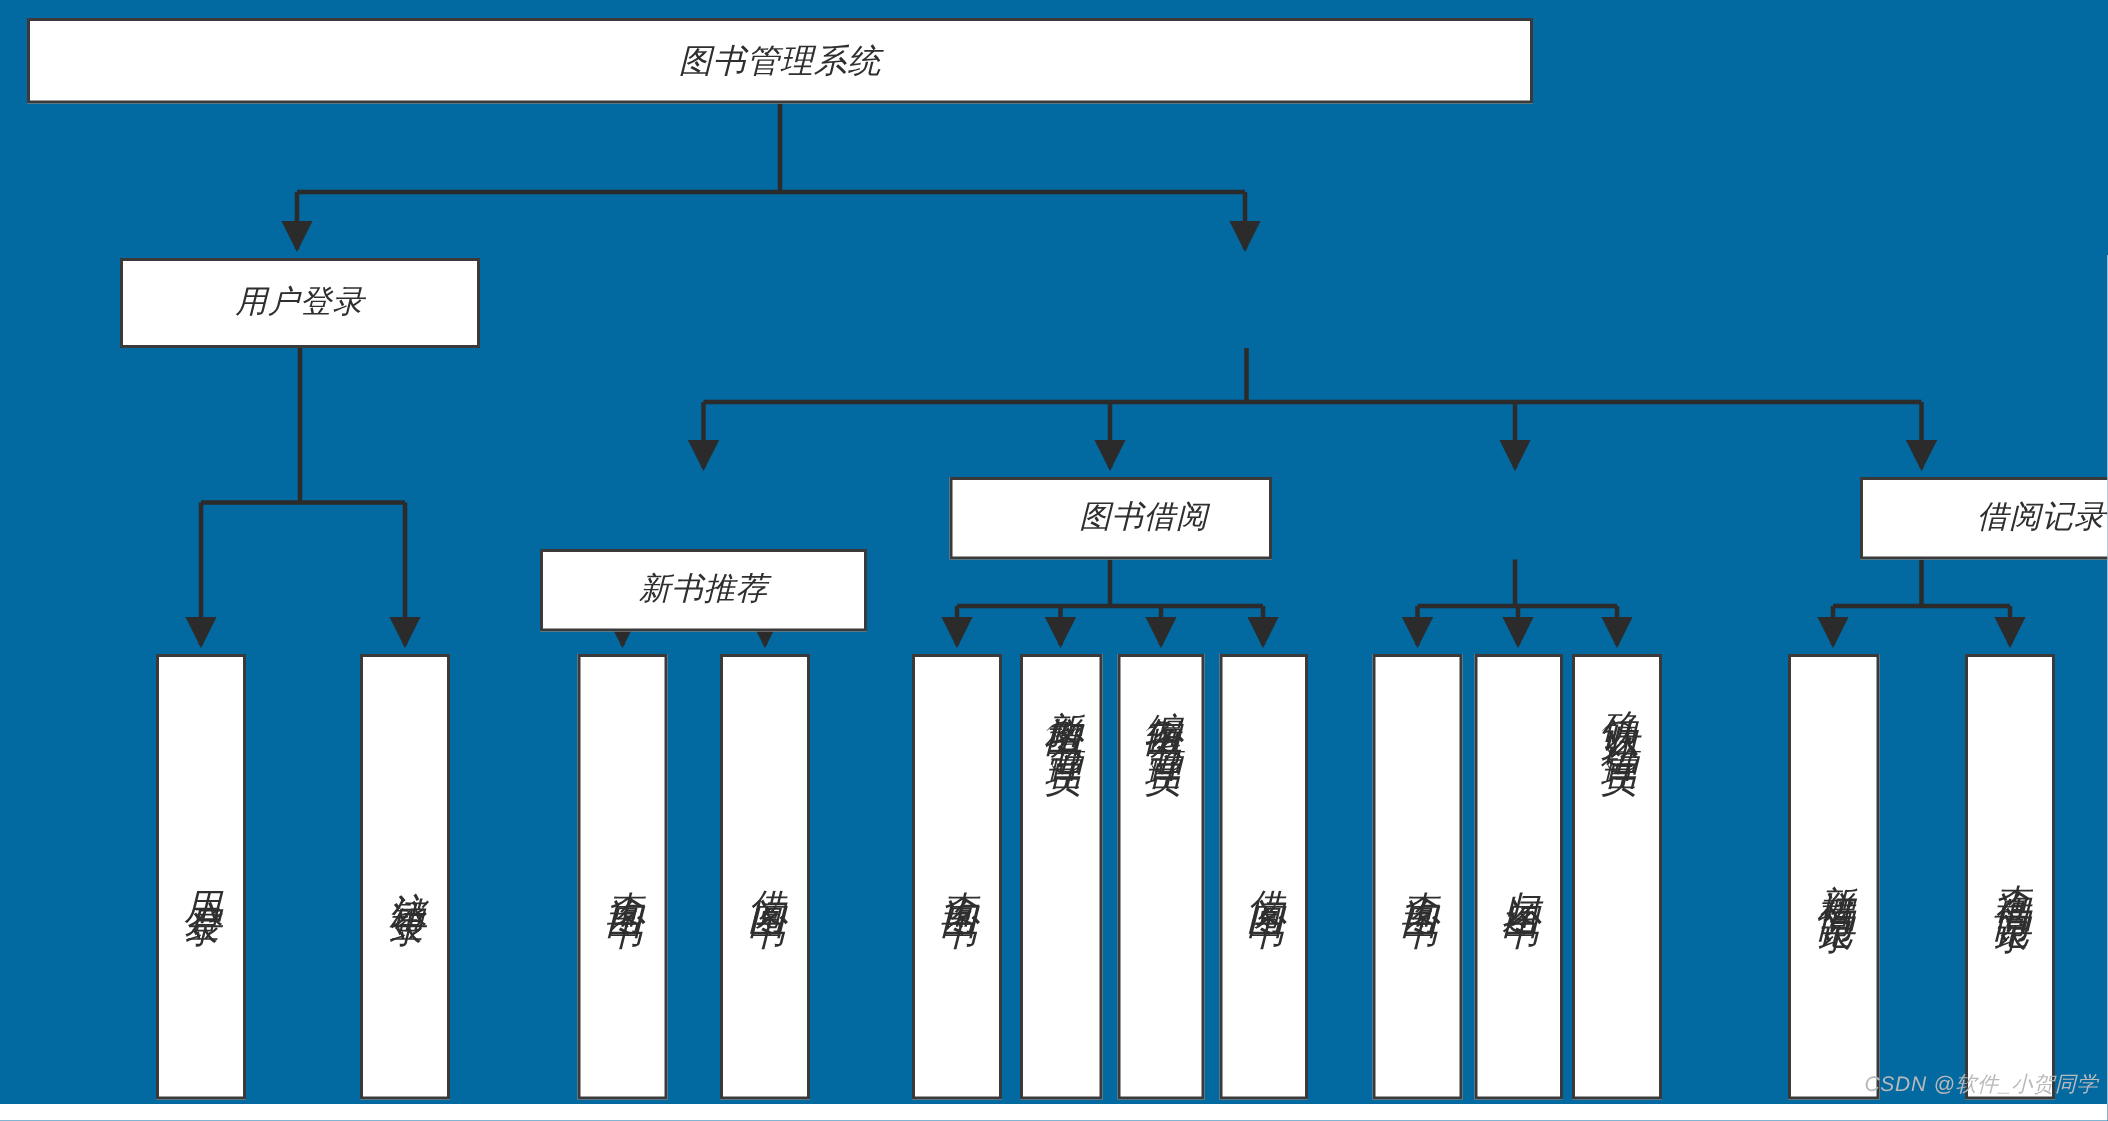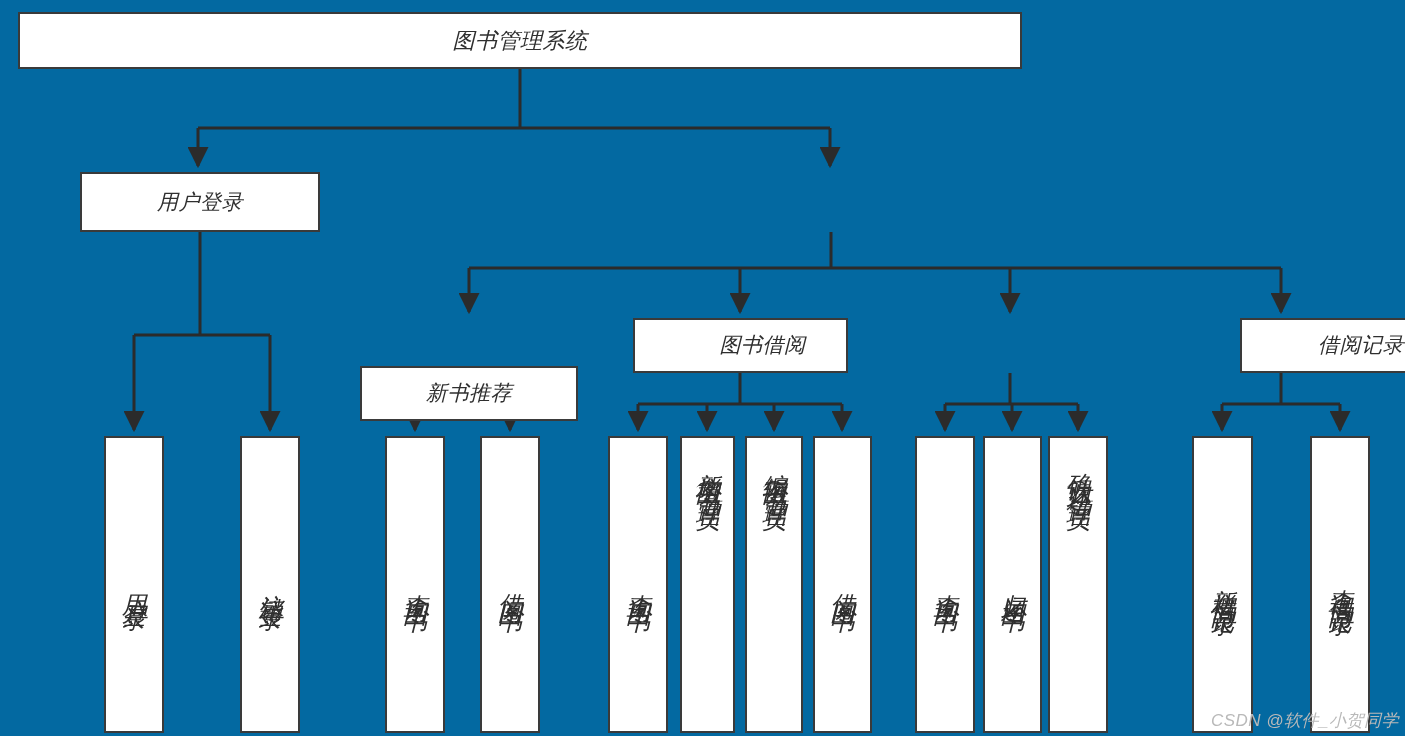--- a/index.html
+++ b/index.html
@@ -59,21 +59,21 @@
     white-space:nowrap;
   }
   .node.vert.mid{
     align-items:center;
     padding-top:0;
   }
   .watermark{
     position:absolute;
     right:6px;
     bottom:4px;
-    font-size:17px;
+    font-size:14px;
     color:#b9b9b9;
     letter-spacing:0.5px;
     white-space:nowrap;
     font-family:"Liberation Sans","DejaVu Sans",sans-serif;
   }
 </style>
 </head>
 <body>
 
 <div id="stage">

